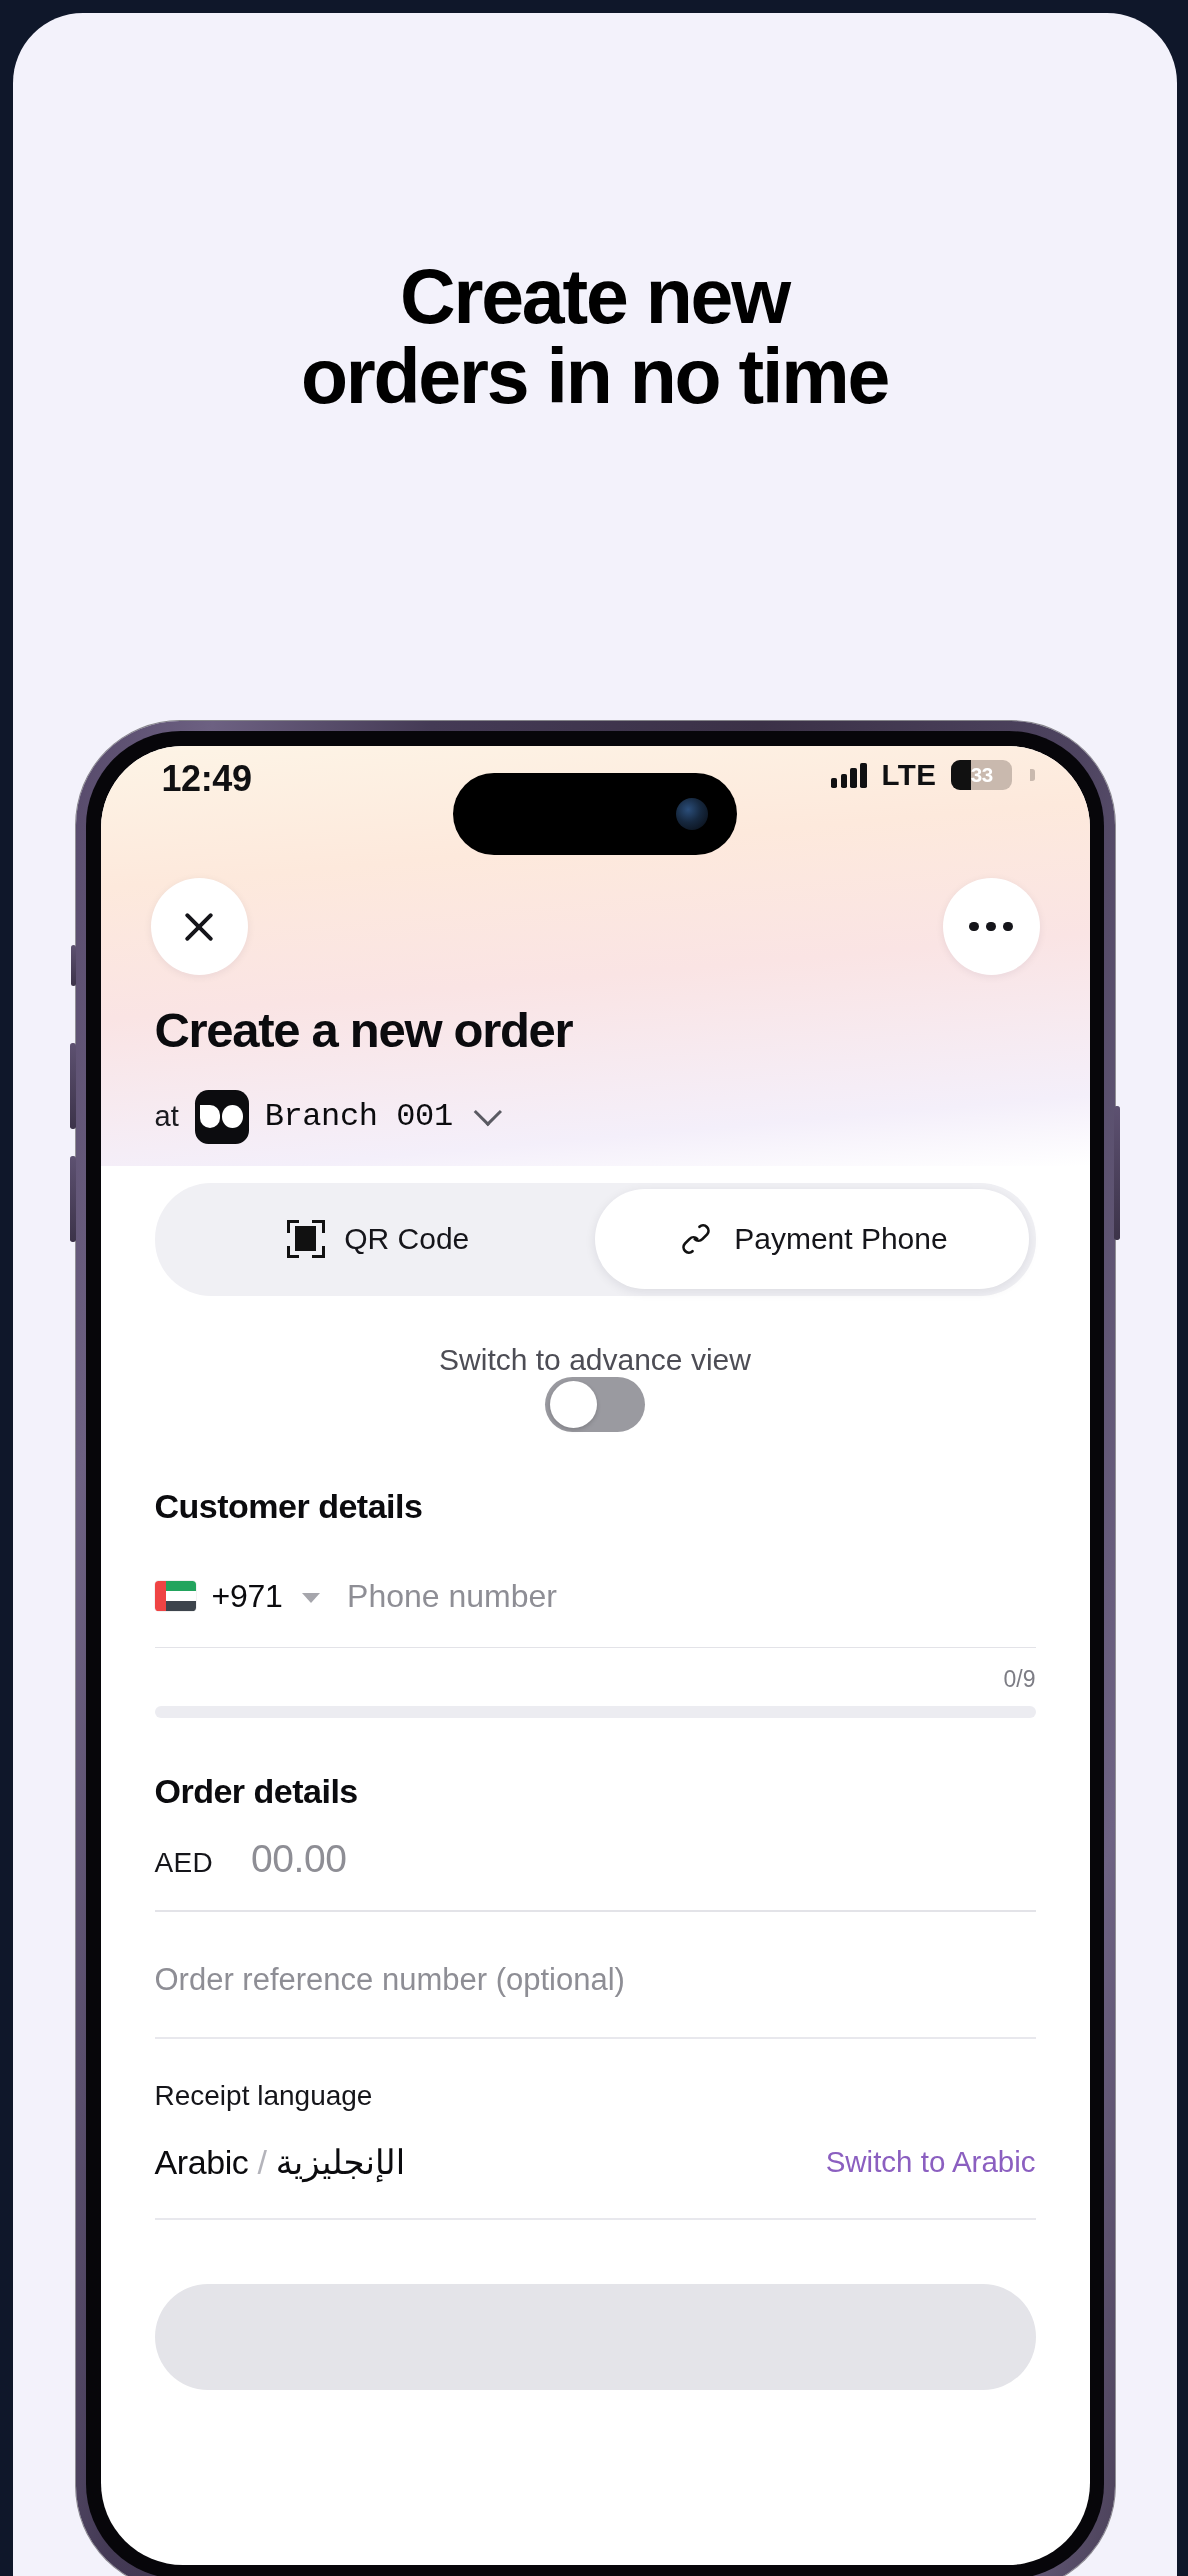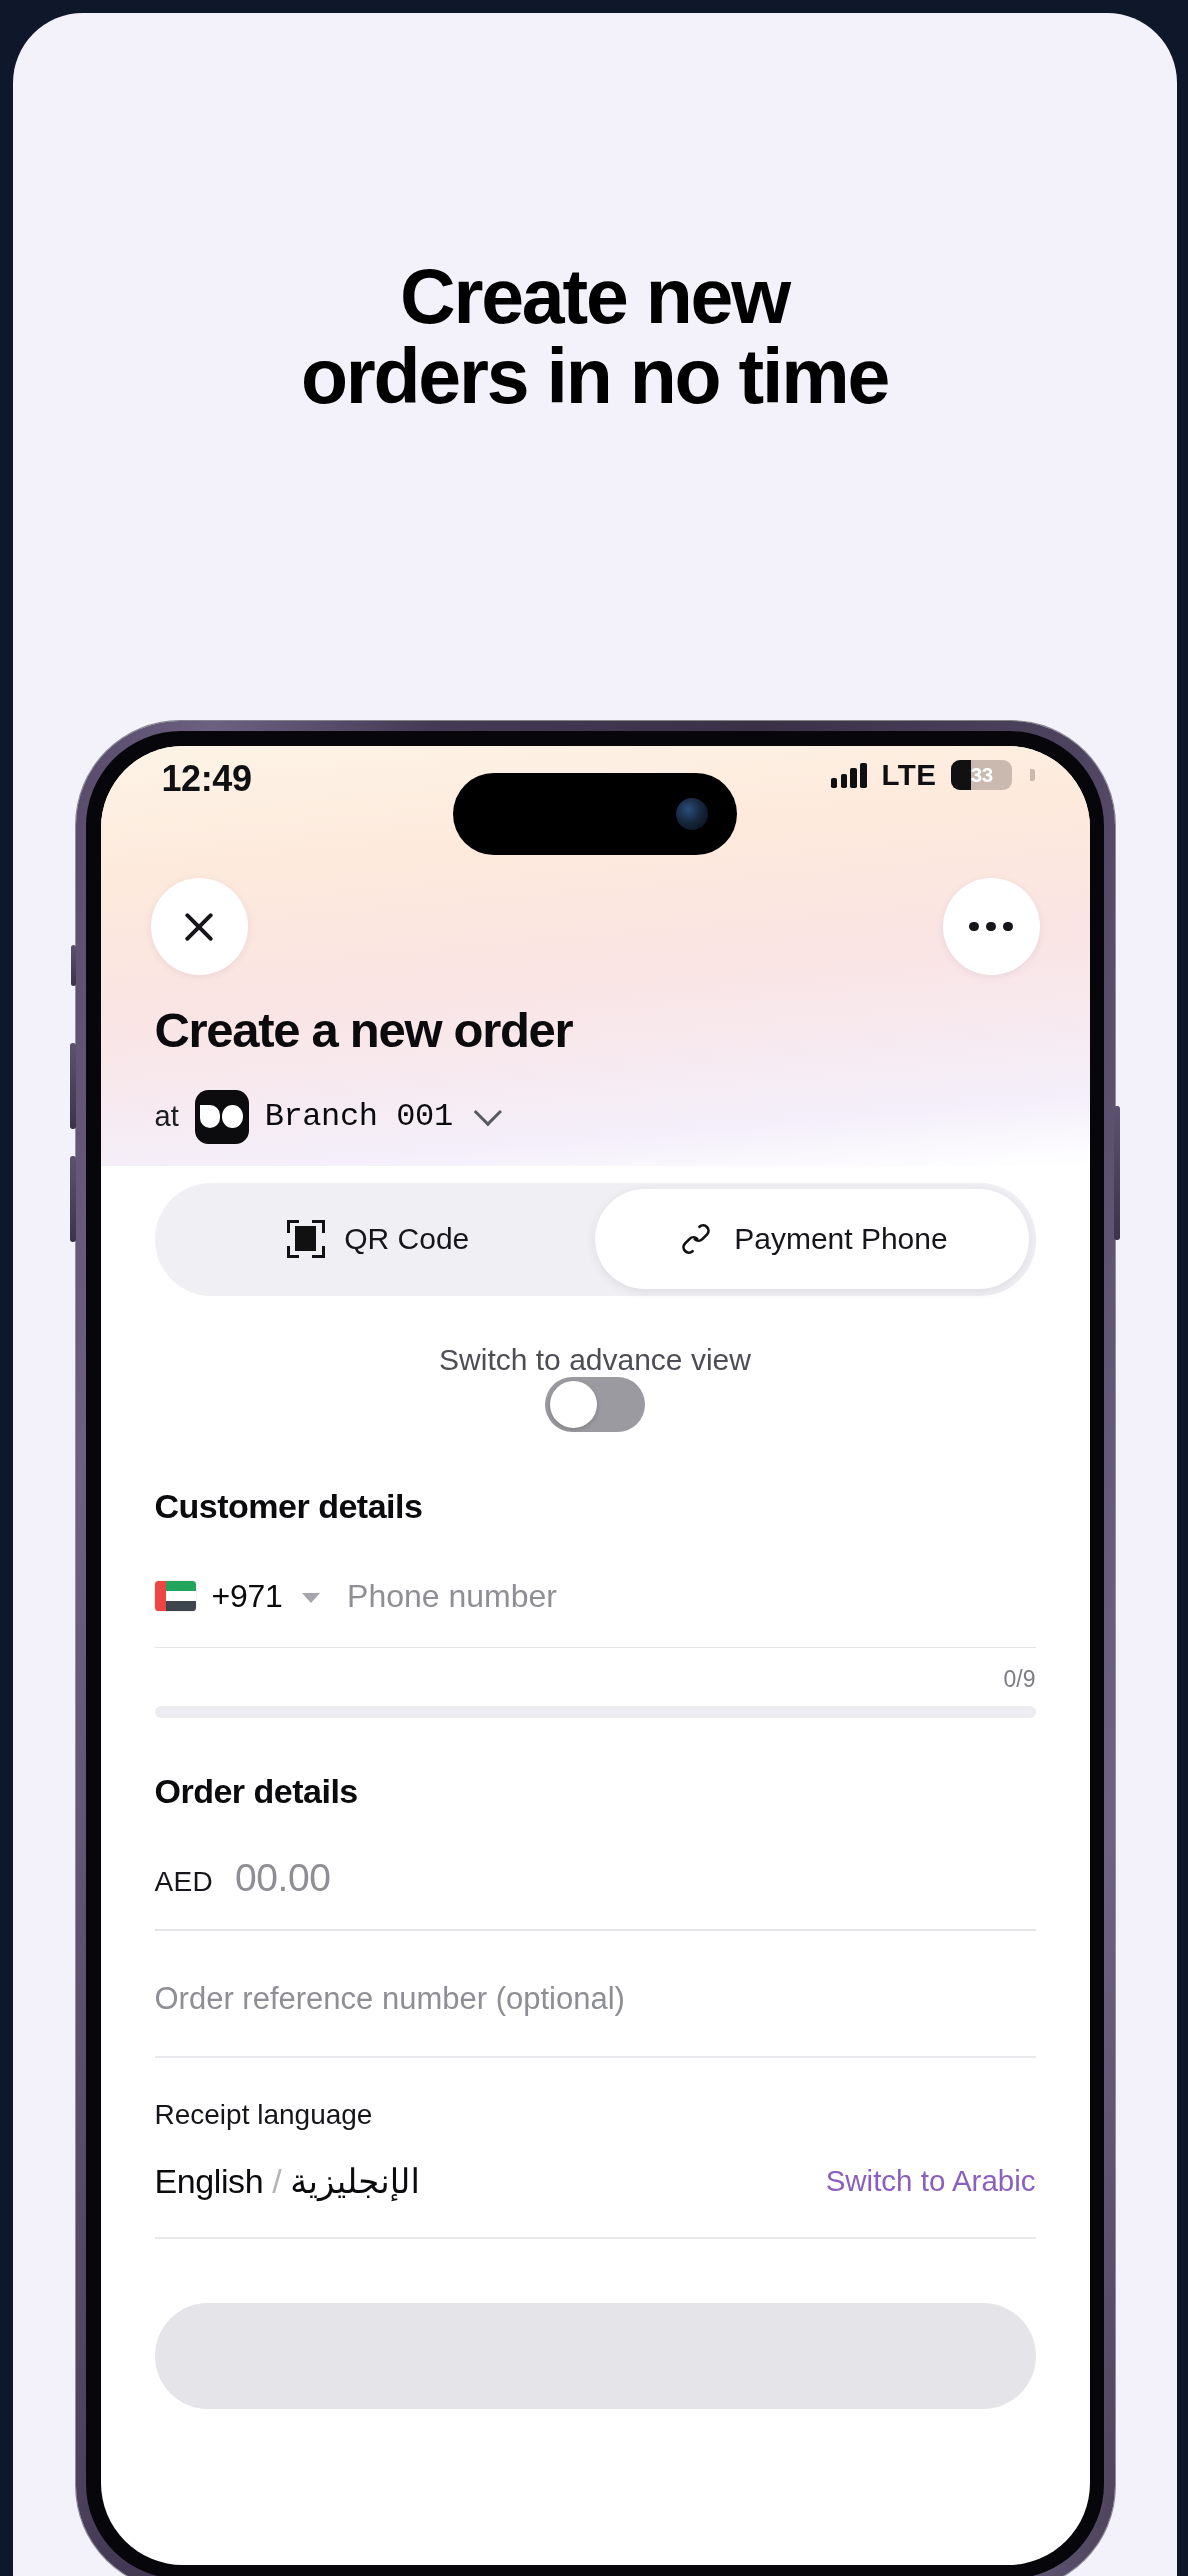--- a/index.html
+++ b/index.html
@@ -202,21 +202,21 @@
   }
   .ph-placeholder{ font-size:32px; color:#8e8e95; margin-left:27px; }
 
   .line{ height:1.8px; background:#e3e3e8; margin-top:32px; }
   .counter{ text-align:right; font-size:23px; color:#7d7d85; margin-top:18px; }
   .progress{
     height:12.5px; background:#ececf1; border-radius:6.3px; margin-top:12.5px;
   }
 
   .sec-order{ margin-top:54px; }
-  .amount-row{ margin-top:45px; display:flex; align-items:baseline; gap:22px; }
+  .amount-row{ margin-top:26px; display:flex; align-items:baseline; gap:38px; }
   .aed{ font-size:28px; color:#15151a; letter-spacing:0.3px; }
   .amount{ font-size:39px; color:#8e8e95; letter-spacing:-0.4px; }
   .line2{ height:1.8px; background:#e3e3e8; margin-top:29px; }
 
   .ref-row{ margin-top:50px; }
   .ref-placeholder{ font-size:31px; color:#8e8e95; }
   .line3{ height:1.8px; background:#e8e8ed; margin-top:39px; }
 
   .lang-label{ font-size:28px; color:#15151a; margin-top:41px; }
   .lang-row{
@@ -362,21 +362,21 @@
 
           <div class="ref-row">
             <span class="ref-placeholder">Order reference number (optional)</span>
           </div>
           <div class="line3"></div>
 
           <div class="lang-label">Receipt language</div>
 
           <div class="lang-row">
             <span class="lang-value">
-              <span>English</span>
+              <span>Arabic</span>
               <span class="sep">/</span>
               <span class="ar">الإنجليزية</span>
             </span>
             <span class="lang-switch">Switch to Arabic</span>
           </div>
           <div class="line4"></div>
 
           <div class="cta"></div>
 
         </div>

